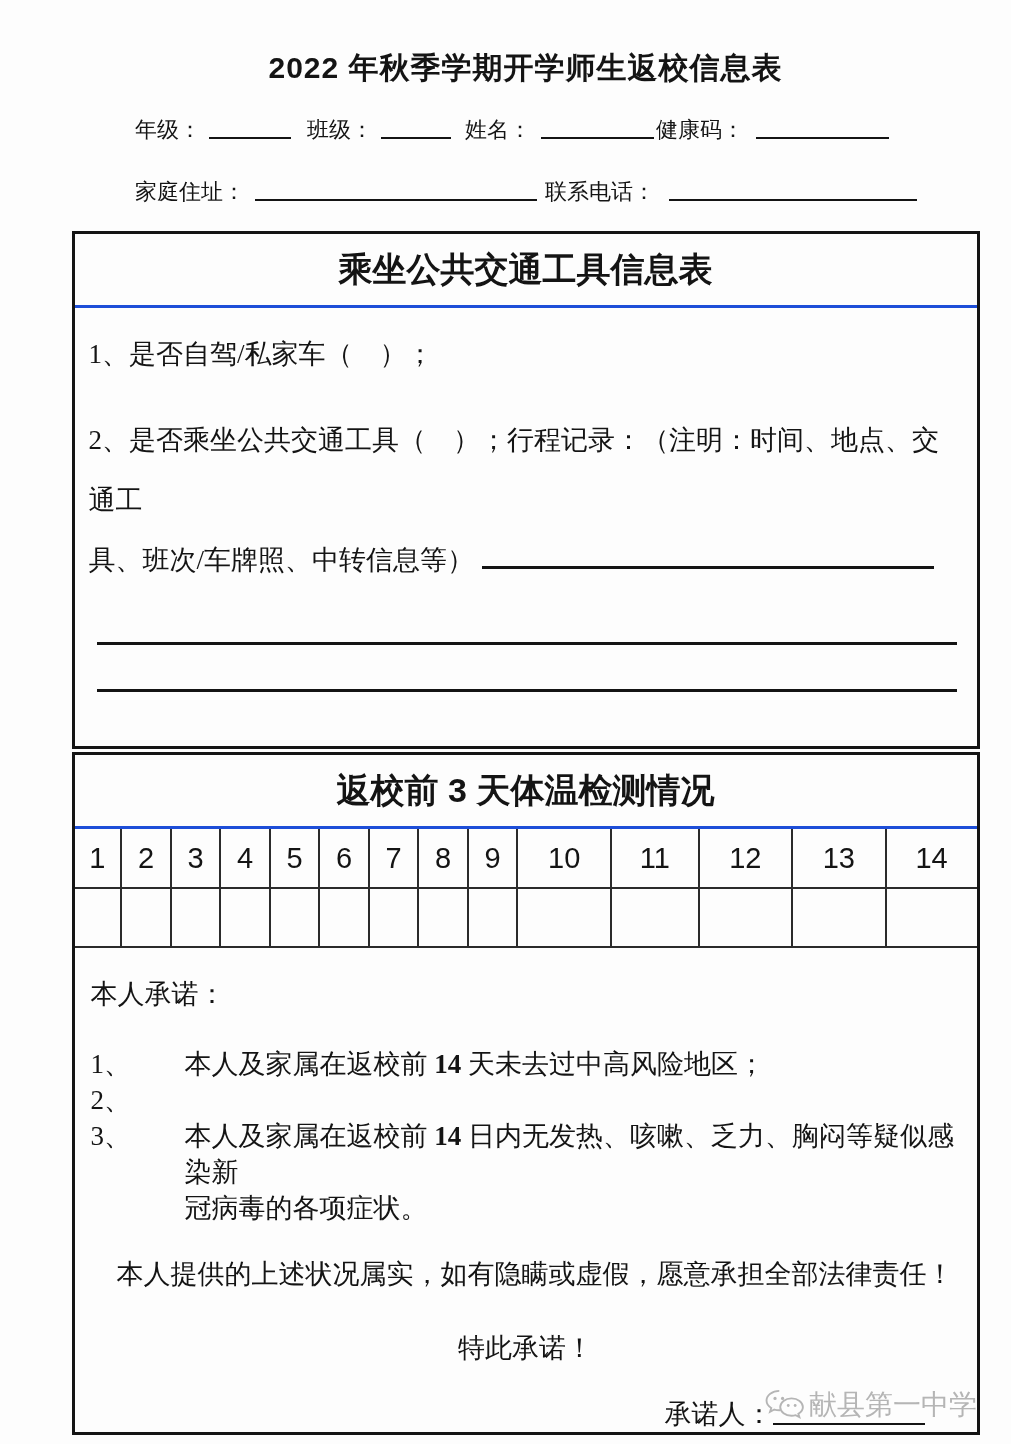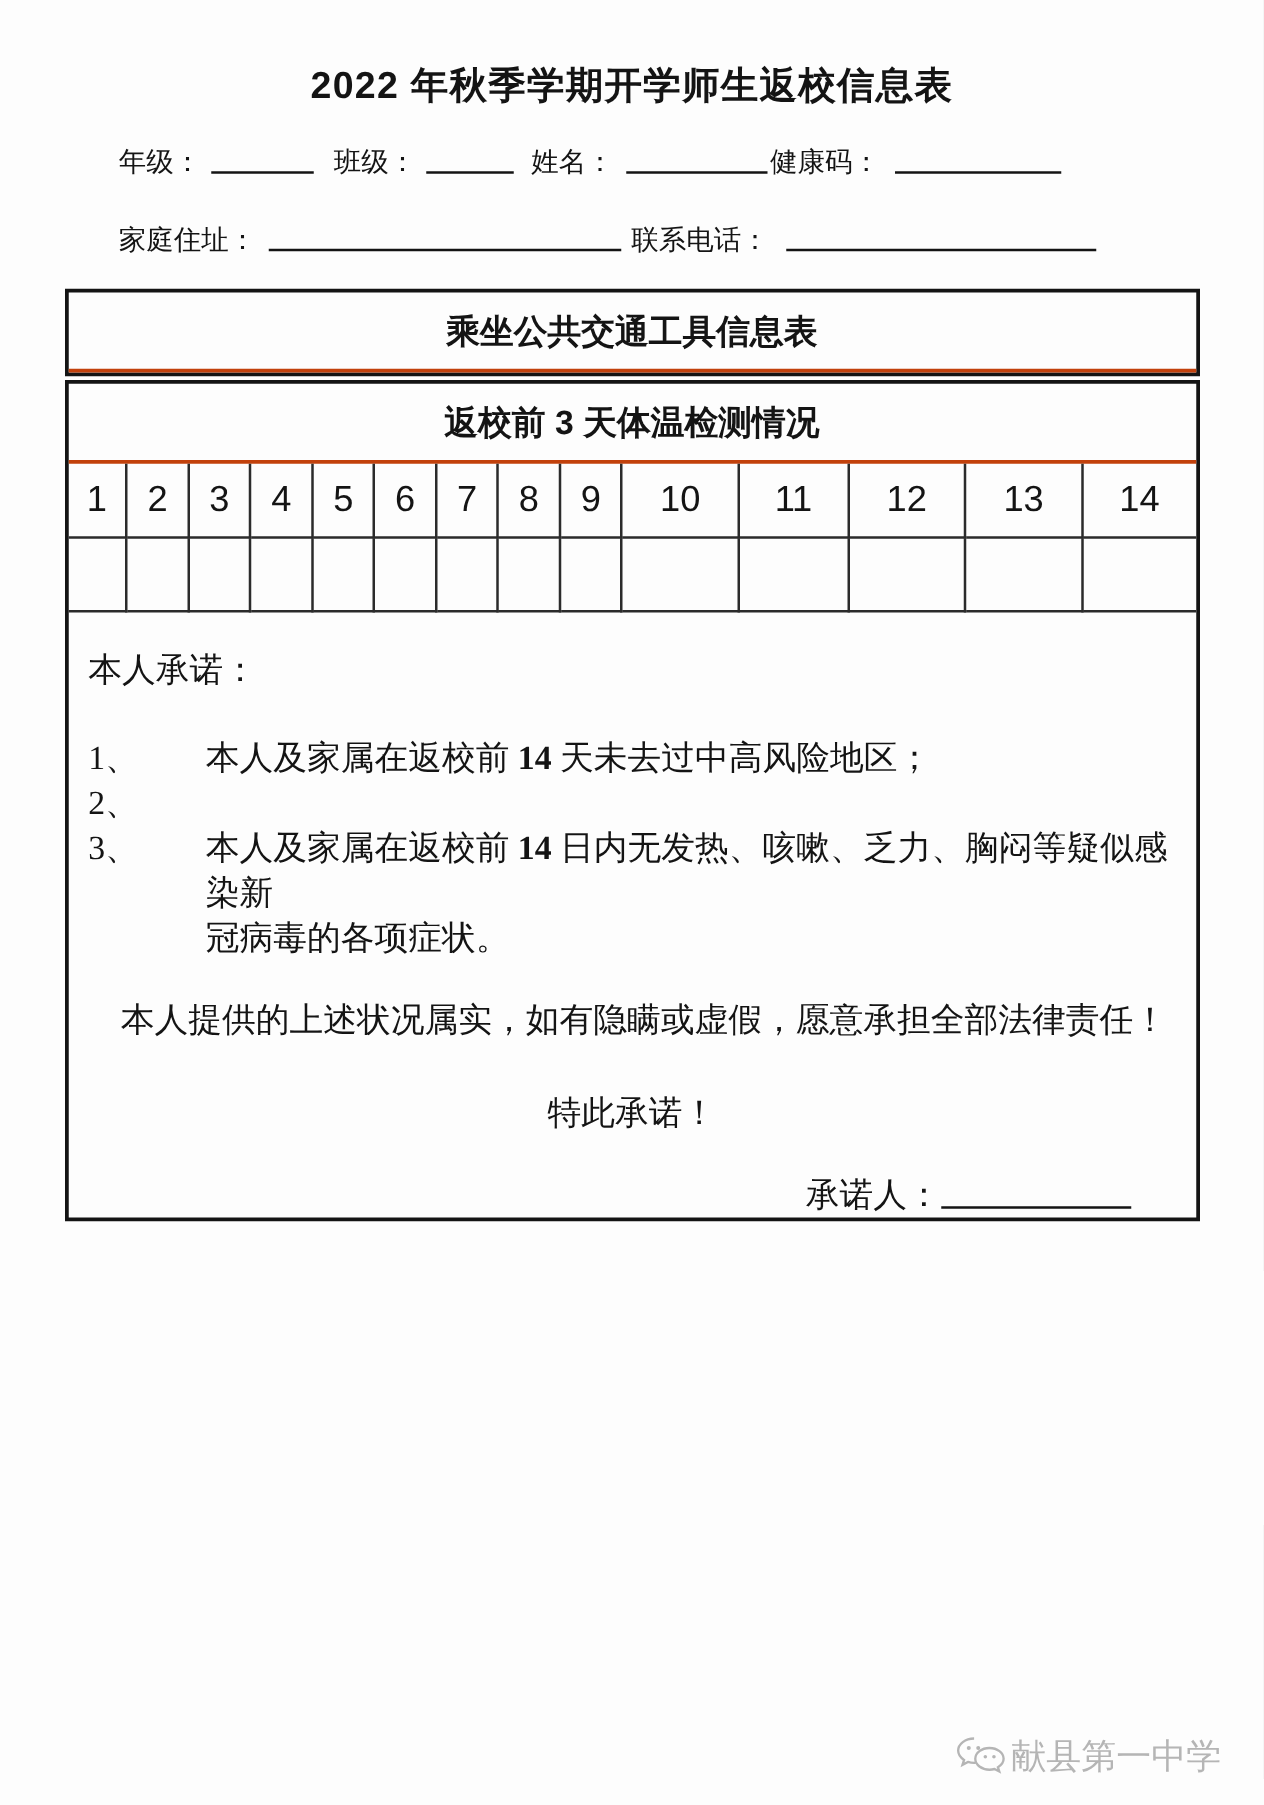--- a/index.html
+++ b/index.html
@@ -5,20 +5,21 @@
   * { margin:0; padding:0; box-sizing:border-box; }
   html,body { background:#e9e9e9; }
   .page {
     position:relative;
     width:1011px; height:1444px;
     margin:0 auto;
     background:#fdfdfd;
     color:#141414;
     font-family:"Liberation Serif","DejaVu Serif",serif;
     overflow:hidden;
+    padding-left:40px;
   }
   .doc-title {
     padding-top:48px;
     text-align:center;
     font-family:"Liberation Sans","DejaVu Sans",sans-serif;
     font-weight:bold;
     font-size:30px;
     letter-spacing:1px;
   }
   
@@ -43,23 +44,23 @@
     margin:0 auto;
     border:3px solid #141414;
     background:#fdfdfd;
   }
   .box1 { margin-top:24px; }
   .box2 { margin-top:3px; }
   .box-header {
     text-align:center;
     font-family:"Liberation Sans","DejaVu Sans",sans-serif;
     font-weight:bold;
-    font-size:27px;
+    font-size:34px;
     padding:13px 0 12px;
-    border-bottom:3px solid #c2410c;
+    border-bottom:3px solid #1d4ed8;
   }
   .box1-content { padding:2px 14px 0; font-size:27px; }
   .t-item1 { margin-top:26px; }
   .t-item2 { margin-top:38px; line-height:60px; }
   .inline-line {
     display:inline-block;
     width:452px; height:18px;
     border-bottom:3px solid #141414;
     margin-left:8px;
   }
@@ -115,20 +116,30 @@
   <div class="fields-row r1">
     <span>年级：</span><span class="u u-grade"></span><span>班级：</span><span class="u u-class"></span><span>姓名：</span><span class="u u-name"></span><span>健康码：</span><span class="u u-health"></span>
   </div>
 
   <div class="fields-row r2">
     <span>家庭住址：</span><span class="u u-addr"></span><span>联系电话：</span><span class="u u-phone"></span>
   </div>
 
   <div class="box box1">
     <div class="box-header">乘坐公共交通工具信息表</div>
+    <div class="box1-content">
+      <div class="t-item1">1、是否自驾/私家车（　）；</div>
+      <div class="t-item2">
+        <span>2、是否乘坐公共交通工具（　）；行程记录：（注明：时间、地点、交通工</span><br>
+        <span>具、班次/车牌照、中转信息等）</span><span class="inline-line"></span>
+      </div>
+      <div class="blank-line bl-1"></div>
+      <div class="blank-line bl-2"></div>
+      <div class="box1-pad-bottom"></div>
+    </div>
   </div>
 
   <div class="box box2">
     <div class="box-header">返校前 3 天体温检测情况</div>
 
     <table class="temp-table">
       <tbody>
           <tr class="head">
         <td>1</td>
         <td>2</td>

